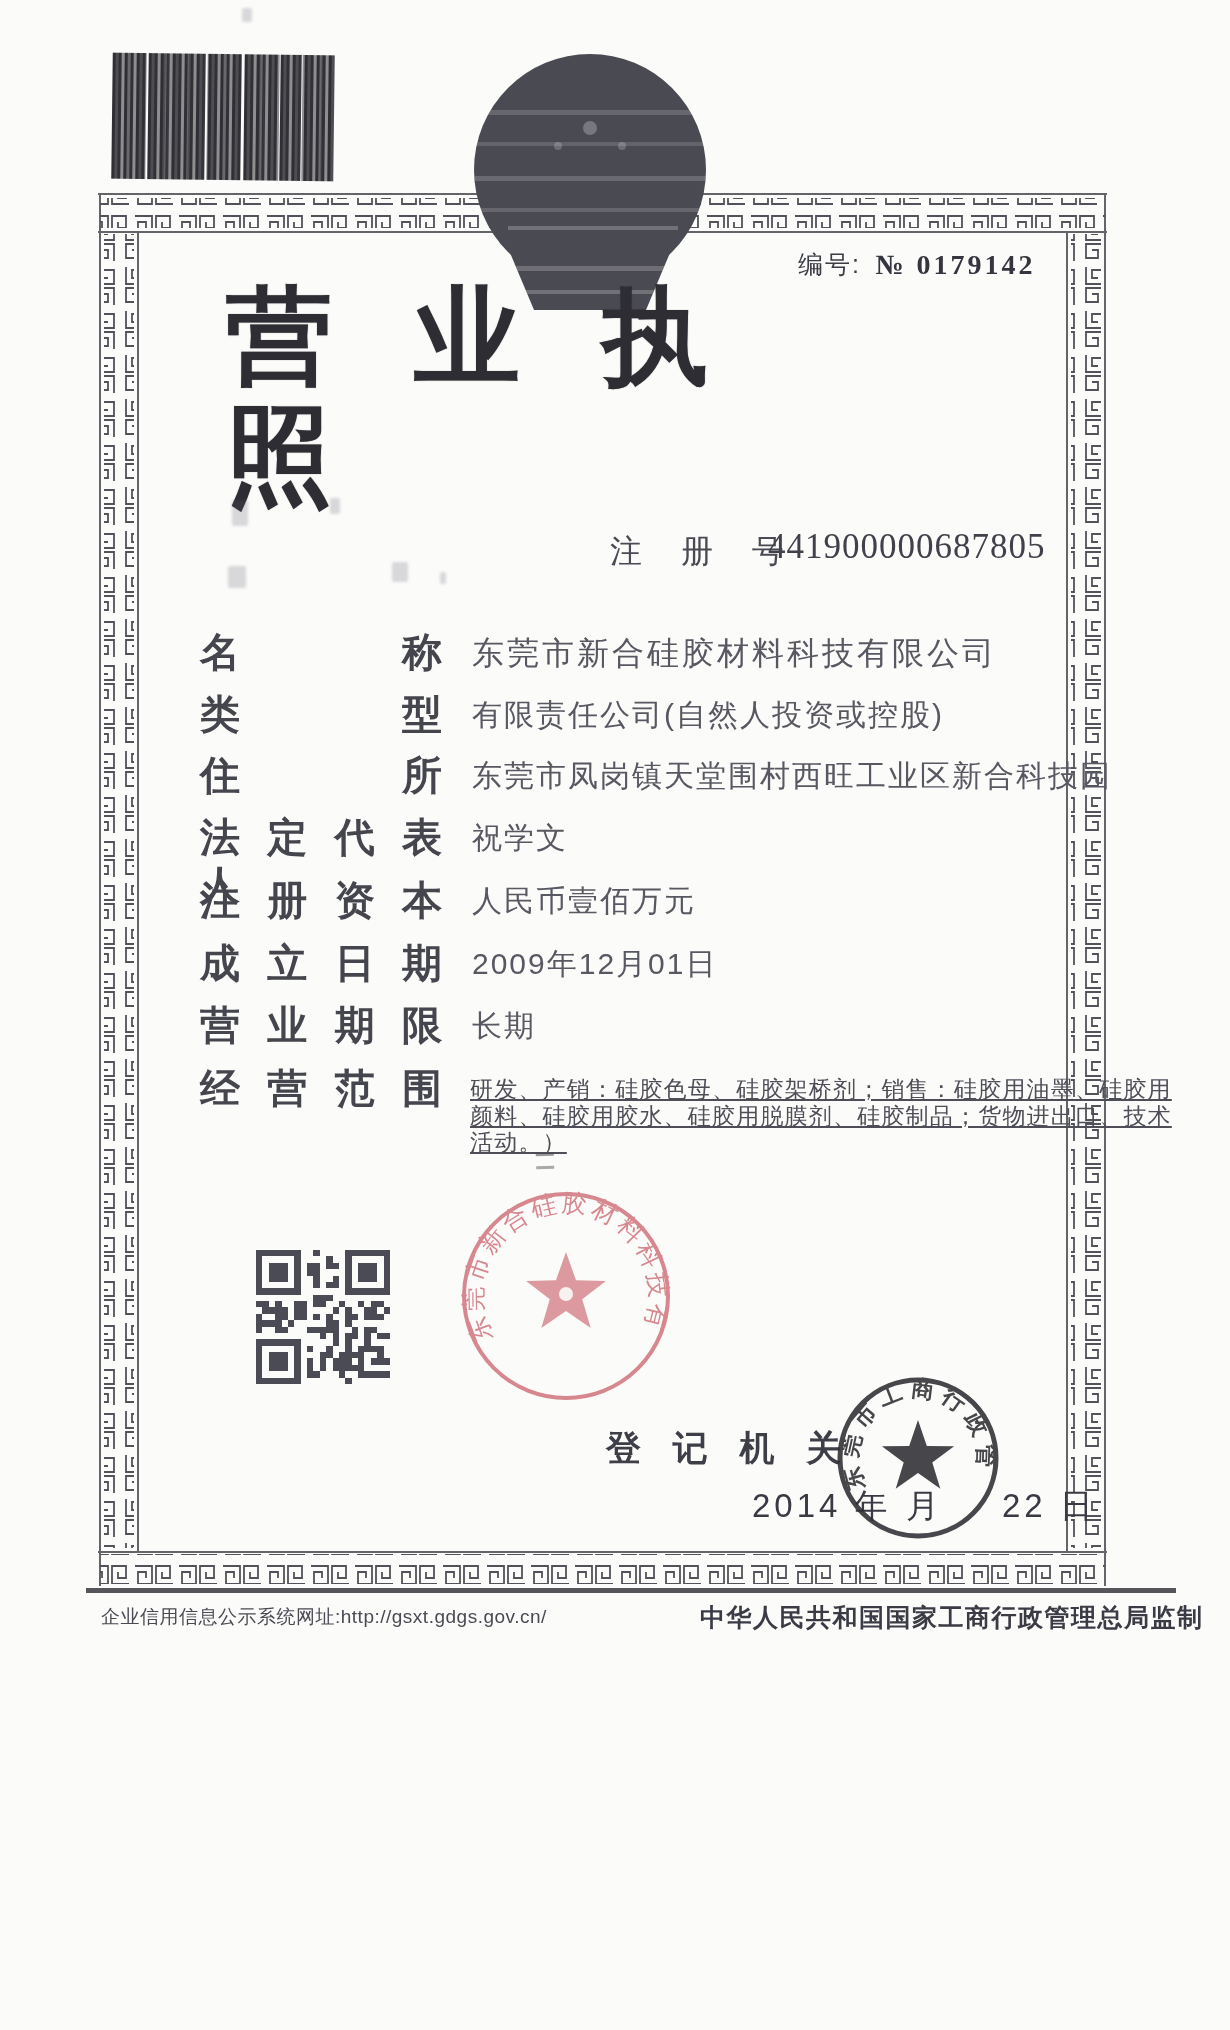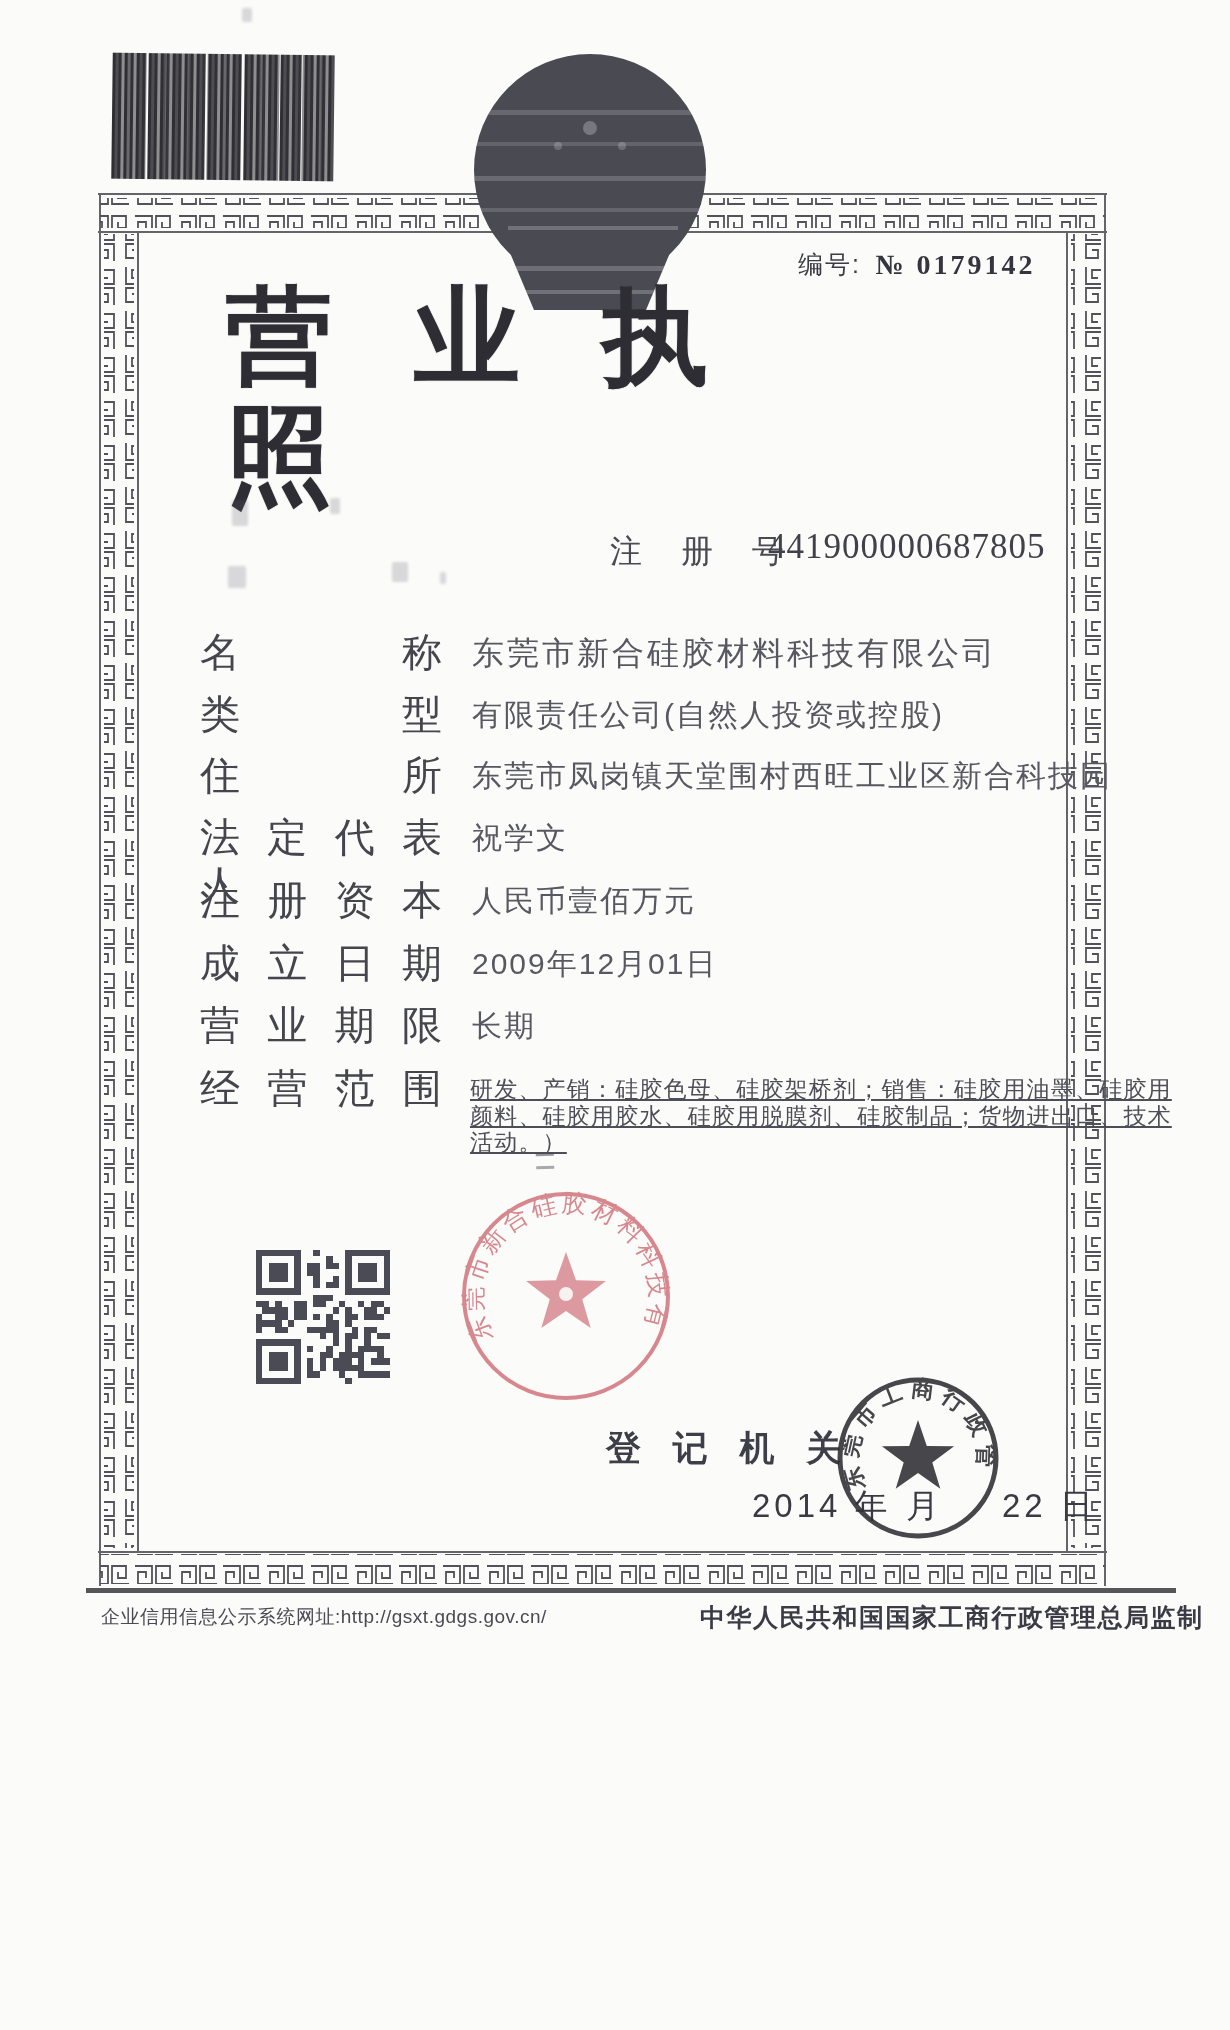--- a/index.html
+++ b/index.html
@@ -37,21 +37,21 @@
 
   
   .regno-label { position:absolute; left:610px; top:530px; font-size:32px; letter-spacing:15px; color:#4a4a54; }
   .regno-value { position:absolute; left:768px; top:527px; font-size:35px; font-family:"Liberation Serif", serif; color:#41414b; letter-spacing:1px; }
 
   
   .field-row { position:absolute; left:0; width:1110px; height:48px; }
   .f-label {
     position:absolute; left:200px; width:242px; line-height:48px;
     text-align:justify; text-align-last:justify;
-    font-size:40px; font-weight:400; color:#45454e; white-space:normal;
+    font-size:40px; font-weight:700; color:#45454e; white-space:normal;
   }
   .f-value {
     position:absolute; left:472px; line-height:50px;
     font-size:30px; color:#585862; letter-spacing:2px; white-space:nowrap;
   }
   .f-value.big { font-size:32px; letter-spacing:3px; }
   .scope-lines {
     position:absolute; left:470px; top:1076px; width:648px;
     font-size:23px; line-height:26.5px; color:#4e4e58; letter-spacing:1.2px;text-decoration:underline;
   }

